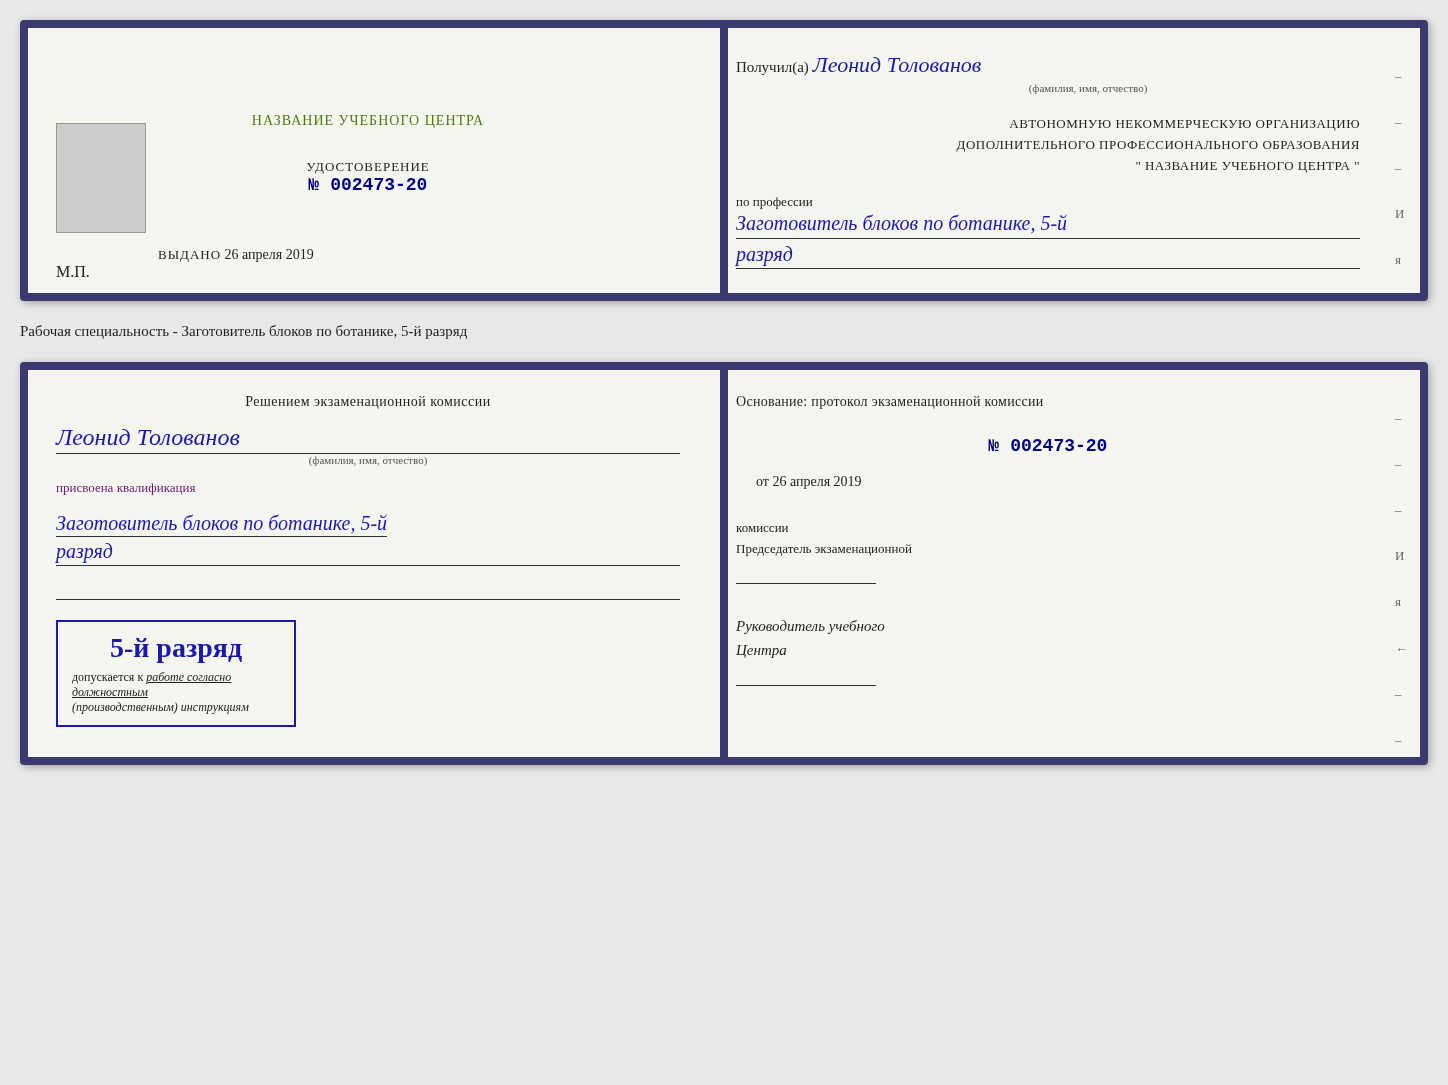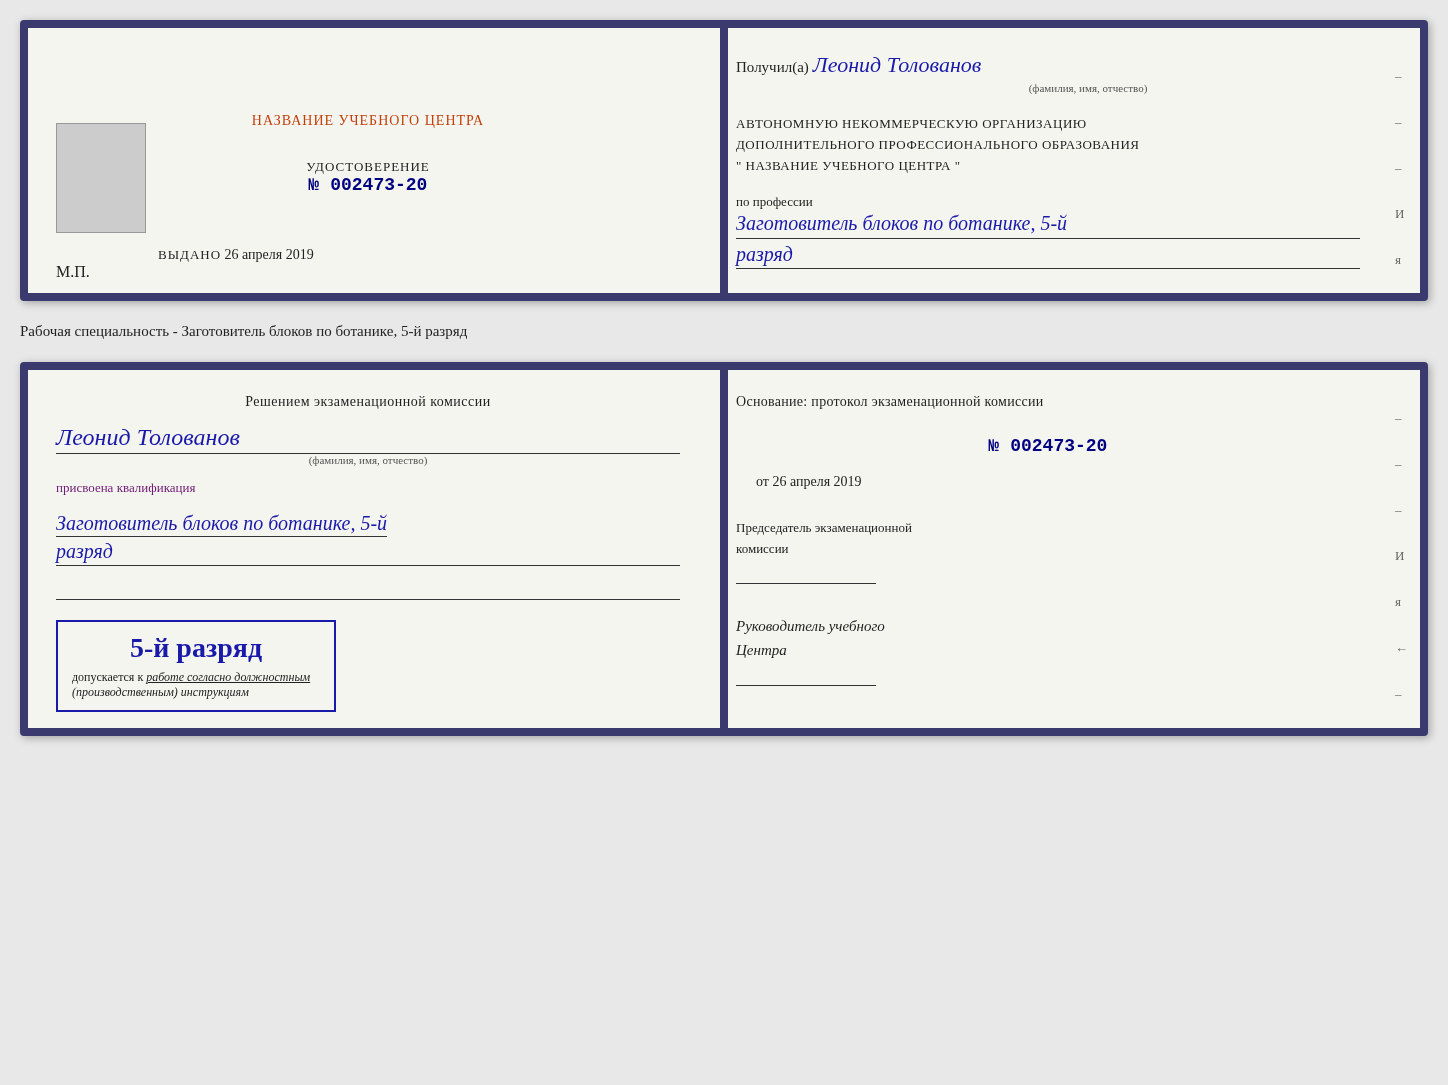--- a/index.html
+++ b/index.html
@@ -62,21 +62,21 @@
       display: flex;
       flex-direction: column;
       gap: 18px;
       padding-right: 60px;
     }
 
     .center-name-top {
       font-size: 14px;
       letter-spacing: 1px;
       text-align: center;
-      color: #c2410c;
+      color: #4d7c0f;
       text-transform: uppercase;
       font-weight: normal;
       margin-top: 36px;
     }
 
     .cert-id-block {
       text-align: center;
     }
 
     .cert-id-label {
@@ -148,21 +148,21 @@
 
     .date-handwritten {
       font-style: italic;
       color: #333;
       text-decoration: underline;
     }
 
     .org-block {
       font-size: 13px;
       color: #222;
-      text-align: left;
+      text-align: right;
       letter-spacing: 0.5px;
       text-transform: uppercase;
       line-height: 1.6;
     }
 
     .profession-label {
       font-size: 13px;
       color: #222;
       text-transform: lowercase;
     }
@@ -198,21 +198,21 @@
 
     
     .bottom-cert {
       min-height: 360px;
     }
 
     .bottom-cert .cert-left {
       display: flex;
       flex-direction: column;
       gap: 14px;
-      padding-bottom: 16px;
+      padding-bottom: 30px;
     }
 
     .bottom-cert .cert-right {
       display: flex;
       flex-direction: column;
       gap: 18px;
       padding-right: 60px;
     }
 
     .decision-text {
@@ -267,21 +267,21 @@
       display: block;
     }
 
     .stamp-box {
       border: 2px solid #1a1aaa;
       padding: 10px 14px;
       display: inline-flex;
       flex-direction: column;
       gap: 6px;
       margin-top: 6px;
-      width: 280px;
+      width: 240px;
     }
 
     .stamp-rank {
       font-size: 28px;
       font-weight: bold;
       color: #1a1aaa;
       text-align: center;
     }
 
     .stamp-allowed {
@@ -453,22 +453,22 @@
 
       <div class="protocol-number">
         <span>№</span>&nbsp;<span>002473-20</span>
       </div>
 
       <div class="date-from">
         <span>от</span>&nbsp;<span>26 апреля 2019</span>
       </div>
 
       <div class="chairman-block">
+        <div>комиссии</div>
         <div>Председатель экзаменационной</div>
-        <div>комиссии</div>
         <span class="signature-line"></span>
       </div>
 
       <div class="head-block">
         <div>Руководитель учебного</div>
         <div>Центра</div>
         <span class="signature-line"></span>
       </div>
 
       <div class="side-dashes">

